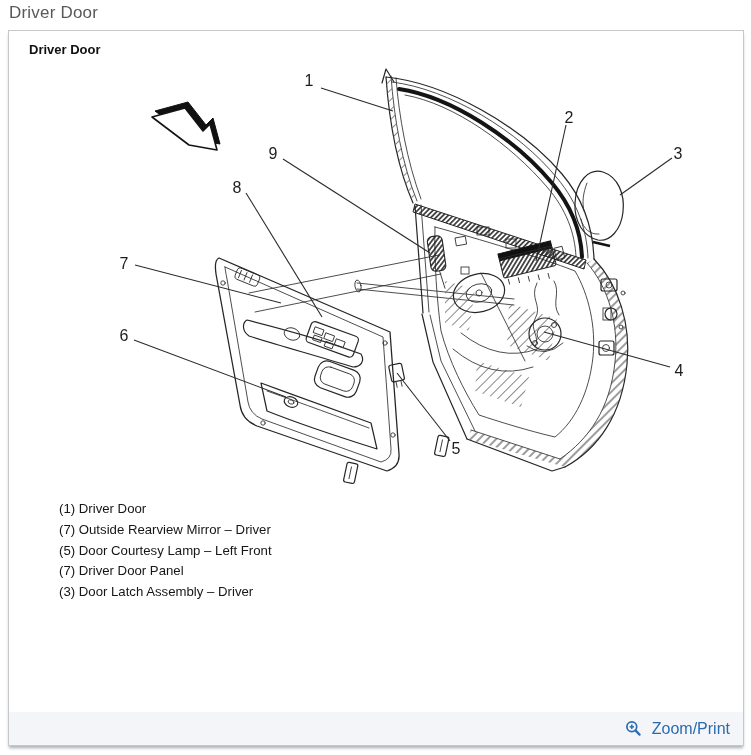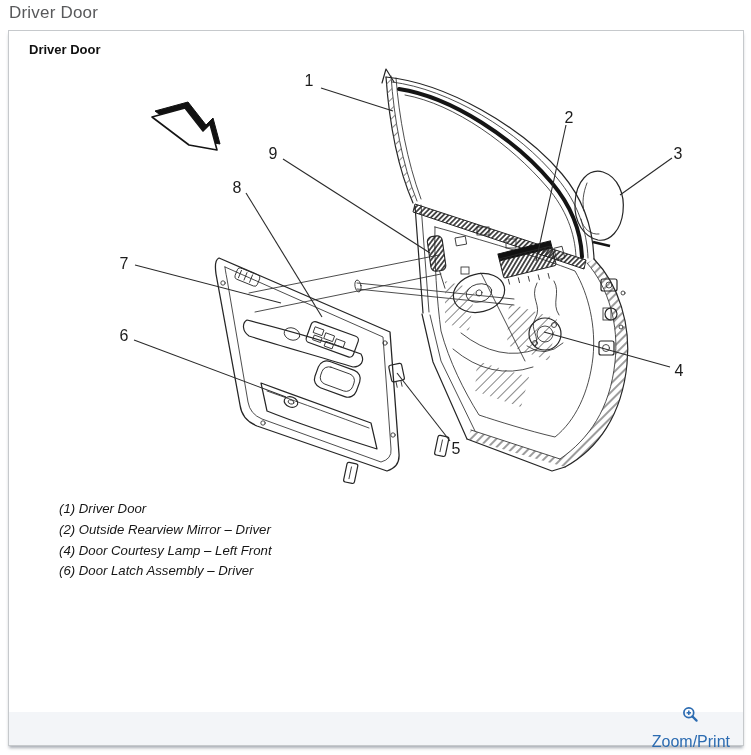--- a/index.html
+++ b/index.html
@@ -5,27 +5,27 @@
   html,body{margin:0;padding:0;background:#ffffff;}
   body{width:751px;height:755px;position:relative;font-family:"Liberation Sans",sans-serif;overflow:hidden;}
   .page-header{position:absolute;left:9px;top:3px;font-size:17px;color:#58595b;letter-spacing:.2px;}
   .content-box{
     position:absolute;left:8px;top:30px;width:734px;height:714px;
     border:1px solid #c6c9cc;background:#ffffff;
     box-shadow:0 3px 3px -1px rgba(120,128,140,.65);
   }
   .box-title{position:absolute;left:20px;top:11px;font-size:13px;font-weight:bold;color:#111;}
   .diagram-svg{position:absolute;left:0;top:0;}
-  .legend{position:absolute;left:50px;top:468px;font-style:italic;}
+  .legend{position:absolute;left:50px;top:468px;}
   .legend-row{font-size:13.2px;color:#161616;height:20.8px;line-height:20.8px;white-space:nowrap;}
   .toolbar{
     position:absolute;left:0;bottom:0;width:100%;height:33px;background:#f3f5f8;
     display:flex;align-items:center;justify-content:flex-end;box-sizing:border-box;padding-right:13px;
   }
-  .zoom-print{display:flex;align-items:center;gap:10px;color:#2b6bb1;font-size:16px;text-decoration:none;cursor:pointer;flex-direction:column;}
+  .zoom-print{display:flex;align-items:center;gap:10px;color:#2b6bb1;font-size:16px;text-decoration:none;cursor:pointer;}
   .zoom-print svg{display:block;}
   
   .ink{stroke:#262626;fill:none;stroke-width:1.2;stroke-linecap:round;stroke-linejoin:round;}
   .thin{stroke:#2e2e2e;fill:none;stroke-width:.85;stroke-linecap:round;}
   .thick{stroke:#141414;fill:none;stroke-width:4;stroke-linecap:round;}
   .leader{stroke:#2a2a2a;stroke-width:1.1;}
   .callout-num{font-family:"Liberation Sans",sans-serif;font-size:16px;fill:#1c1c1c;text-anchor:middle;dominant-baseline:central;}
 </style>
 </head>
 <body>
@@ -232,23 +232,24 @@
         <text x="228" y="156" class="callout-num">8</text>
         <line x1="274" y1="128" x2="421" y2="222" class="leader"></line>
         <text x="264" y="122" class="callout-num">9</text>
       </g>
   </svg>
 
   <div class="box-title">Driver Door</div>
 
   <div class="legend">
       <div class="legend-row">(1) Driver Door</div>
-      <div class="legend-row">(2) Outside Rearview Mirror – Driver</div>
-      <div class="legend-row">(4) Door Courtesy Lamp – Left Front</div>
-      <div class="legend-row">(6) Door Latch Assembly – Driver</div>
+      <div class="legend-row">(7) Outside Rearview Mirror – Driver</div>
+      <div class="legend-row">(5) Door Courtesy Lamp – Left Front</div>
+      <div class="legend-row">(7) Driver Door Panel</div>
+      <div class="legend-row">(3) Door Latch Assembly – Driver</div>
     </div>
 
   <div class="toolbar">
     <a class="zoom-print">
       <span style="display:flex;">
         <svg width="17" height="17" viewBox="0 0 17 17">
           <circle cx="6.8" cy="6.8" r="4.9" fill="none" stroke="#2b6bb1" stroke-width="1.7"></circle>
           <line x1="6.8" y1="4.6" x2="6.8" y2="9" stroke="#2b6bb1" stroke-width="1.5"></line>
           <line x1="4.6" y1="6.8" x2="9" y2="6.8" stroke="#2b6bb1" stroke-width="1.5"></line>
           <line x1="10.4" y1="10.4" x2="14.6" y2="14.6" stroke="#2b6bb1" stroke-width="2.2" stroke-linecap="round"></line>

